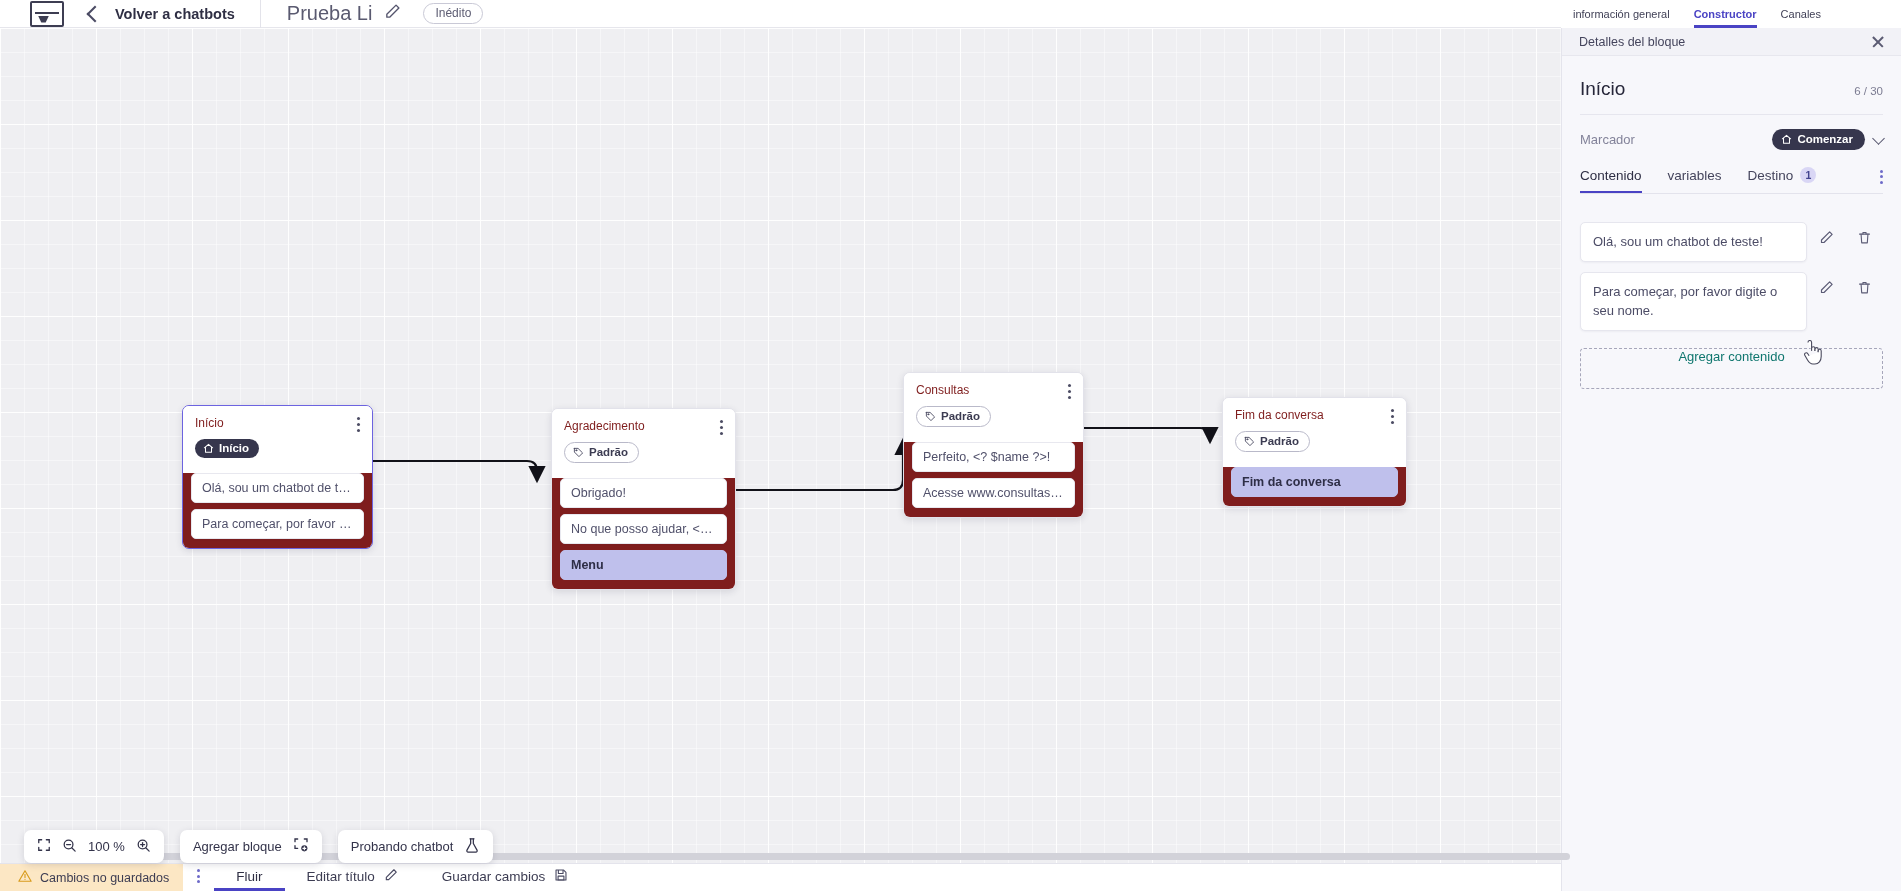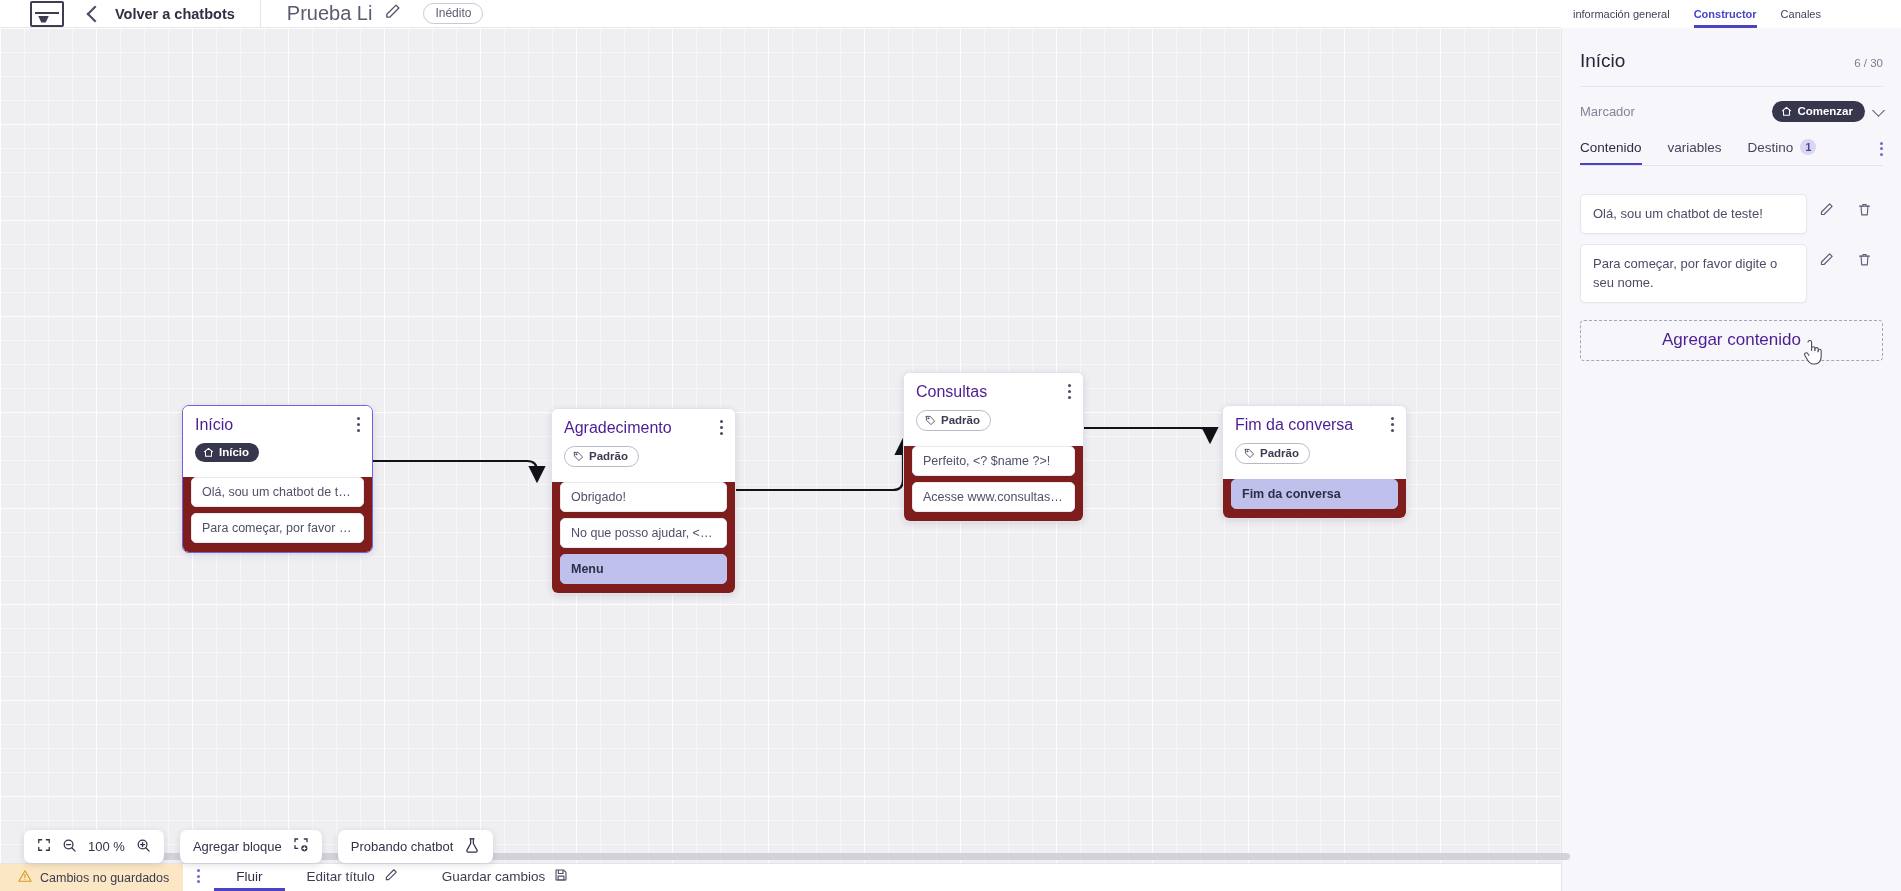--- a/index.html
+++ b/index.html
@@ -85,21 +85,21 @@
 
   
   .node {
     position: absolute; z-index: 2; background: #fff; border-radius: 7px;
     box-shadow: 0 2px 7px rgba(40,40,70,.13);
     border: 1px solid #e2e2ea; overflow: hidden;
   }
   .node.selected { border: 1.5px solid #6c63e0; }
   .node-head { padding: 10px 12px 9px; position: relative; background:#fff; }
   .node-title {
-    font-size: 16px; color: #4c1d95; font-weight: 400; padding-right: 26px;
+    font-size: 12px; color: #7f1d1d; font-weight: 400; padding-right: 26px;
     white-space: nowrap; overflow: hidden; text-overflow: ellipsis;
   }
   .kebab {
     position: absolute; right: 11px; top: 11px; width: 4px; cursor: pointer;
   }
   .kebab i { display:block; width:3px; height:3px; border-radius:50%;
              background:#4c4c63; margin-bottom:3px; }
   .tag {
     display:inline-flex; align-items:center; gap:5px; margin-top:9px;
     border-radius: 11px; padding: 3px 10px 4px 8px; font-size: 11.5px;
@@ -209,22 +209,22 @@
   .content-list { padding-top: 28px; }
   .crow { display:flex; align-items:flex-start; gap:0; margin-bottom:10px; }
   .cbox {
     flex:1; background:#fff; border:1px solid #e6e6ee; border-radius:5px;
     padding: 9px 12px; font-size:13px; color:#4c4c66; line-height:1.5;
     box-shadow:0 1px 2px rgba(40,40,70,.05);
   }
   .crow .act { width:38px; display:flex; justify-content:center; padding-top:8px; cursor:pointer; }
   .dashed-add {
     margin-top: 17px; border:1.5px dashed #a6a6ba; border-radius:4px;
-    height:41px; display:flex; align-items:center; justify-content:center;
-    font-size:17px; color:#4c1d95; cursor:pointer; background:transparent;
+    height:41px; display:flex; justify-content:center;
+    font-size:13px; color:#0f766e; cursor:pointer; background:transparent;
   }
   .cursor-hand { position:absolute; left:1802px; top:340px; z-index:9; }
 </style>
 </head>
 <body>
 
 <div id="app">
 
   <div class="topbar">
     <div class="logo-mark"></div>
@@ -322,21 +322,21 @@
           </svg>
           <span>Padrão</span>
         </span>
       </div>
       <div class="node-body">
         <div class="msg">Perfeito, &lt;? $name ?&gt;!</div>
         <div class="msg">Acesse www.consultas.com par...</div>
       </div>
     </div>
 
-    <div class="node" style="left:1222px; top:377px; width:185px;">
+    <div class="node" style="left:1222px; top:369px; width:185px;">
       <div class="node-head">
         <div class="node-title">Fim da conversa</div>
         <div class="kebab">
             <i></i>
             <i></i>
             <i></i>
           </div>
         <span class="tag light">
           <svg width="11" height="11" viewBox="0 0 24 24" fill="none" stroke="#4b4b63" stroke-width="2" stroke-linecap="round" stroke-linejoin="round">
             <path d="M3 3h8l10 10-8 8L3 11V3z"></path>
@@ -442,20 +442,24 @@
         <svg width="14" height="14" viewBox="0 0 24 24" fill="none" stroke="#4b4b63" stroke-width="1.9" stroke-linejoin="round">
           <path d="M3.5 3.5h13L20.5 7.5v13h-17z"></path>
             <path d="M7.5 3.5v6h8v-6"></path>
             <path d="M7 14h10v6.5H7z"></path>
         </svg>
       </span>
     </div>
   </div>
 
   <div class="panel">
+    <div class="panel-head">
+      <div class="ph-title">Detalles del bloque</div>
+      <div class="x-ic"></div>
+    </div>
 
     <div class="panel-body">
       <div class="title-row">
         <div class="blk-title">Início</div>
         <div class="blk-count">6 / 30</div>
       </div>
 
       <div class="marc-row">
         <div class="marc-label">Marcador</div>
         <div class="marc-right">

